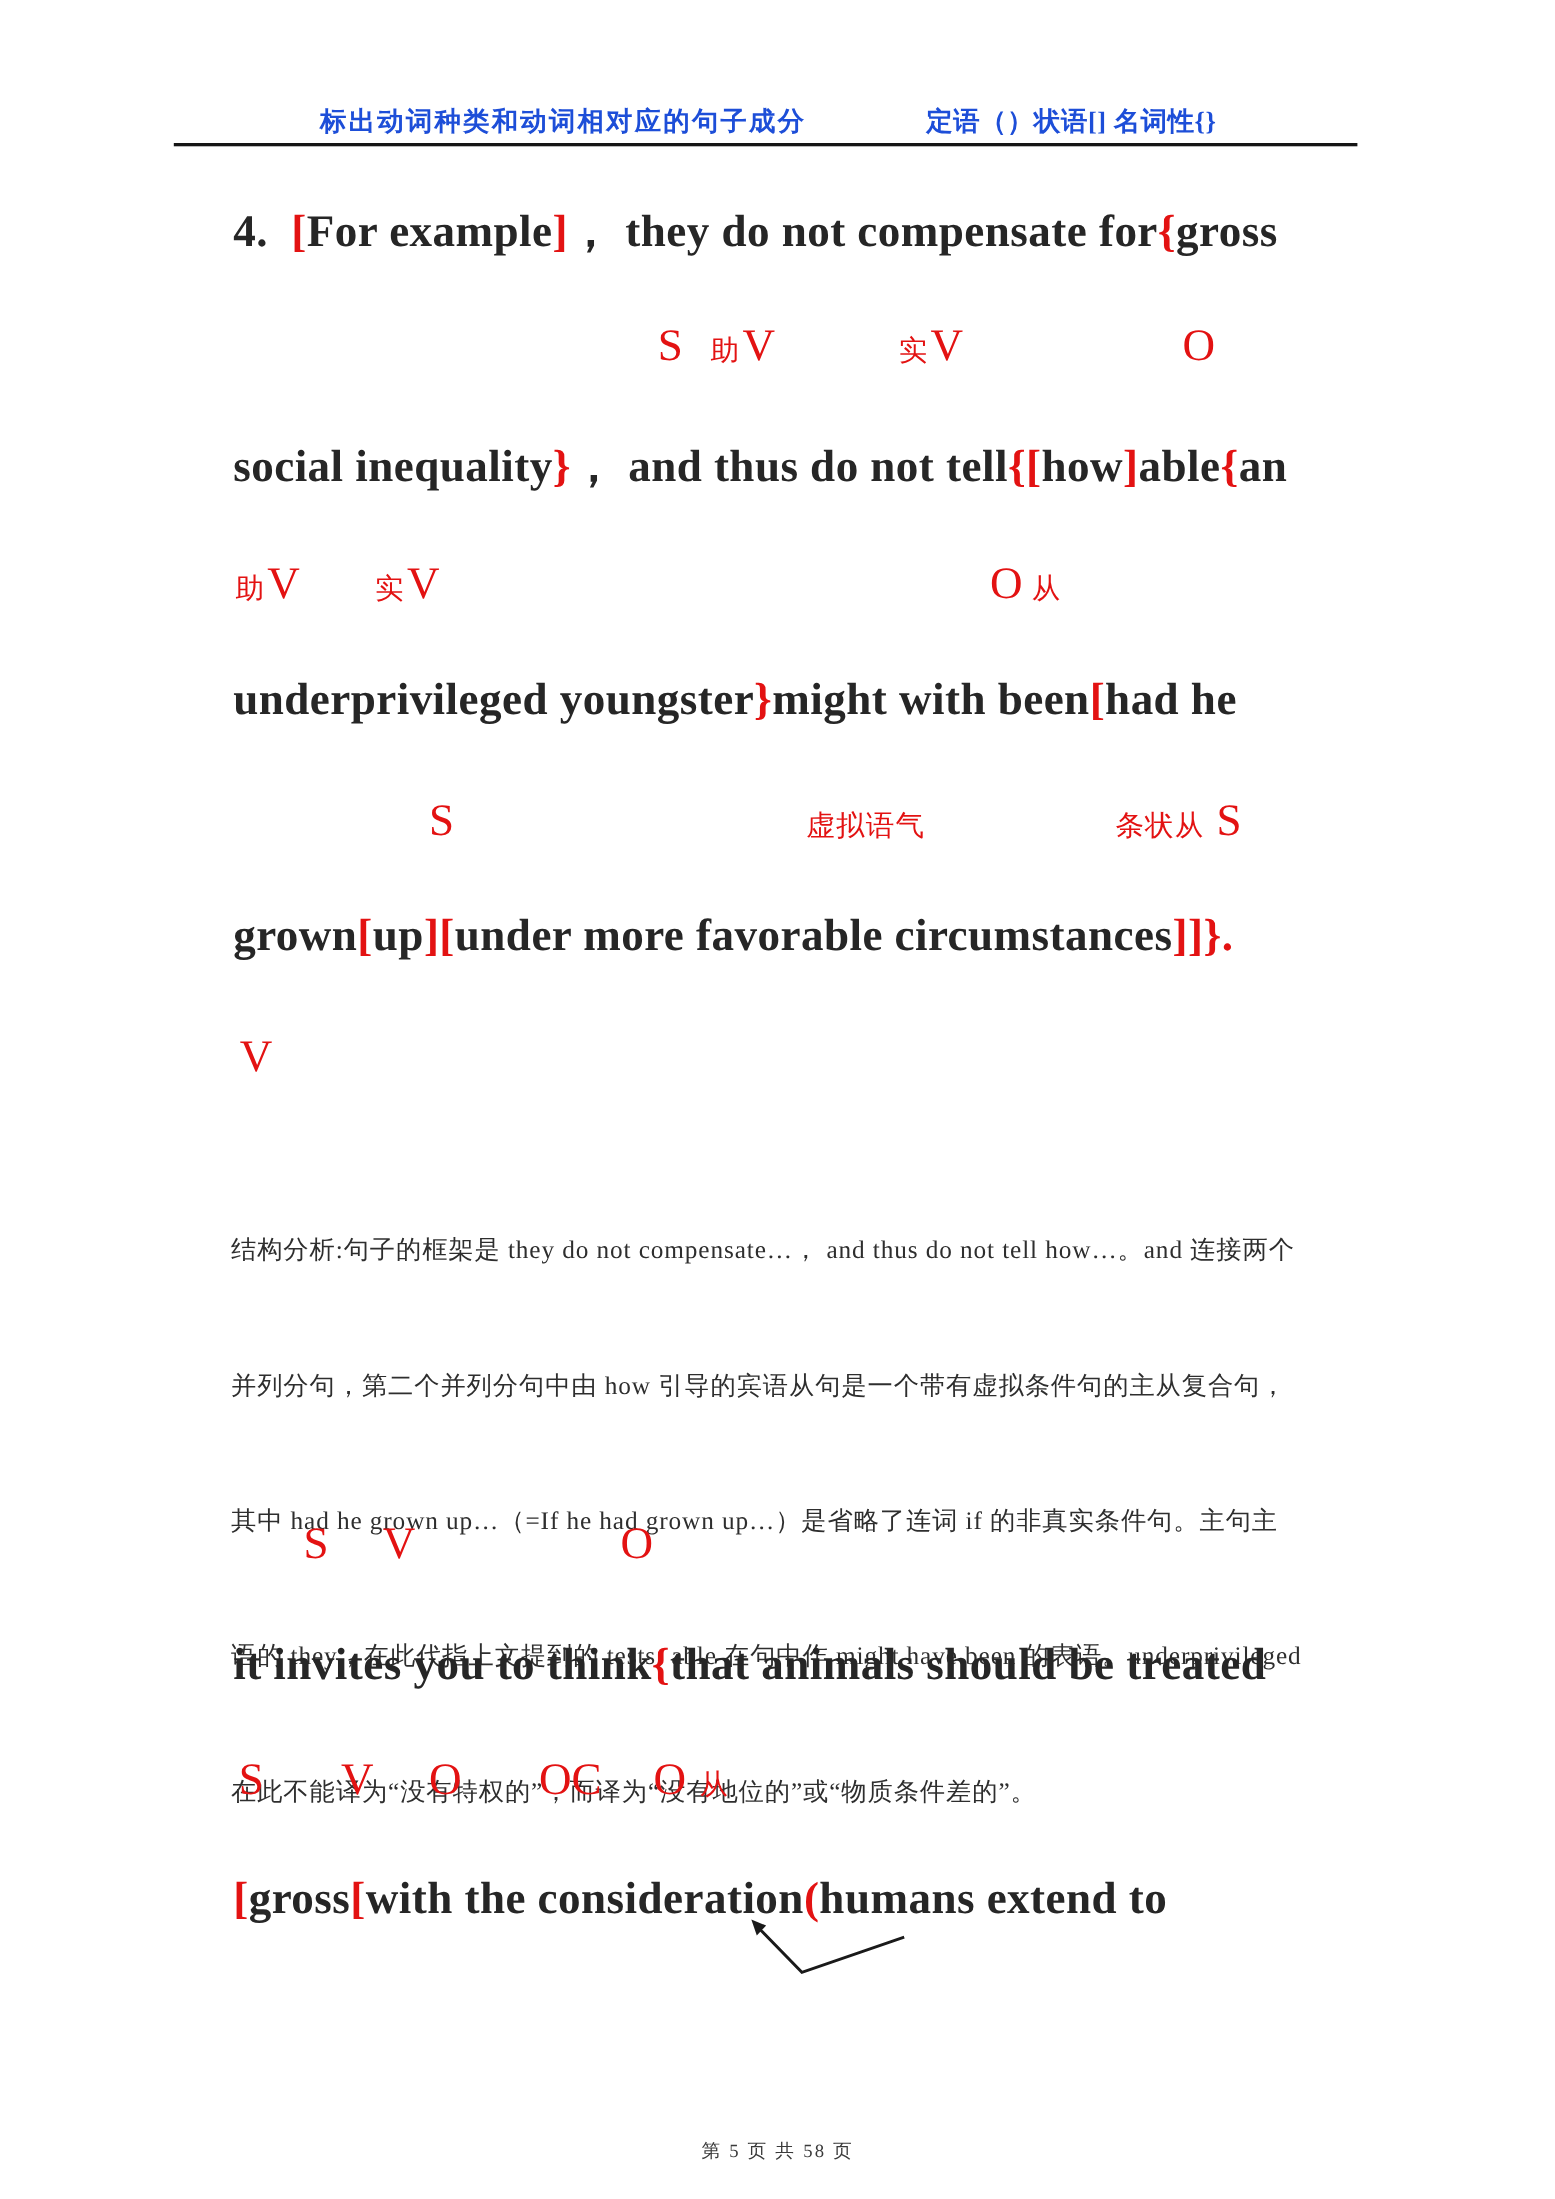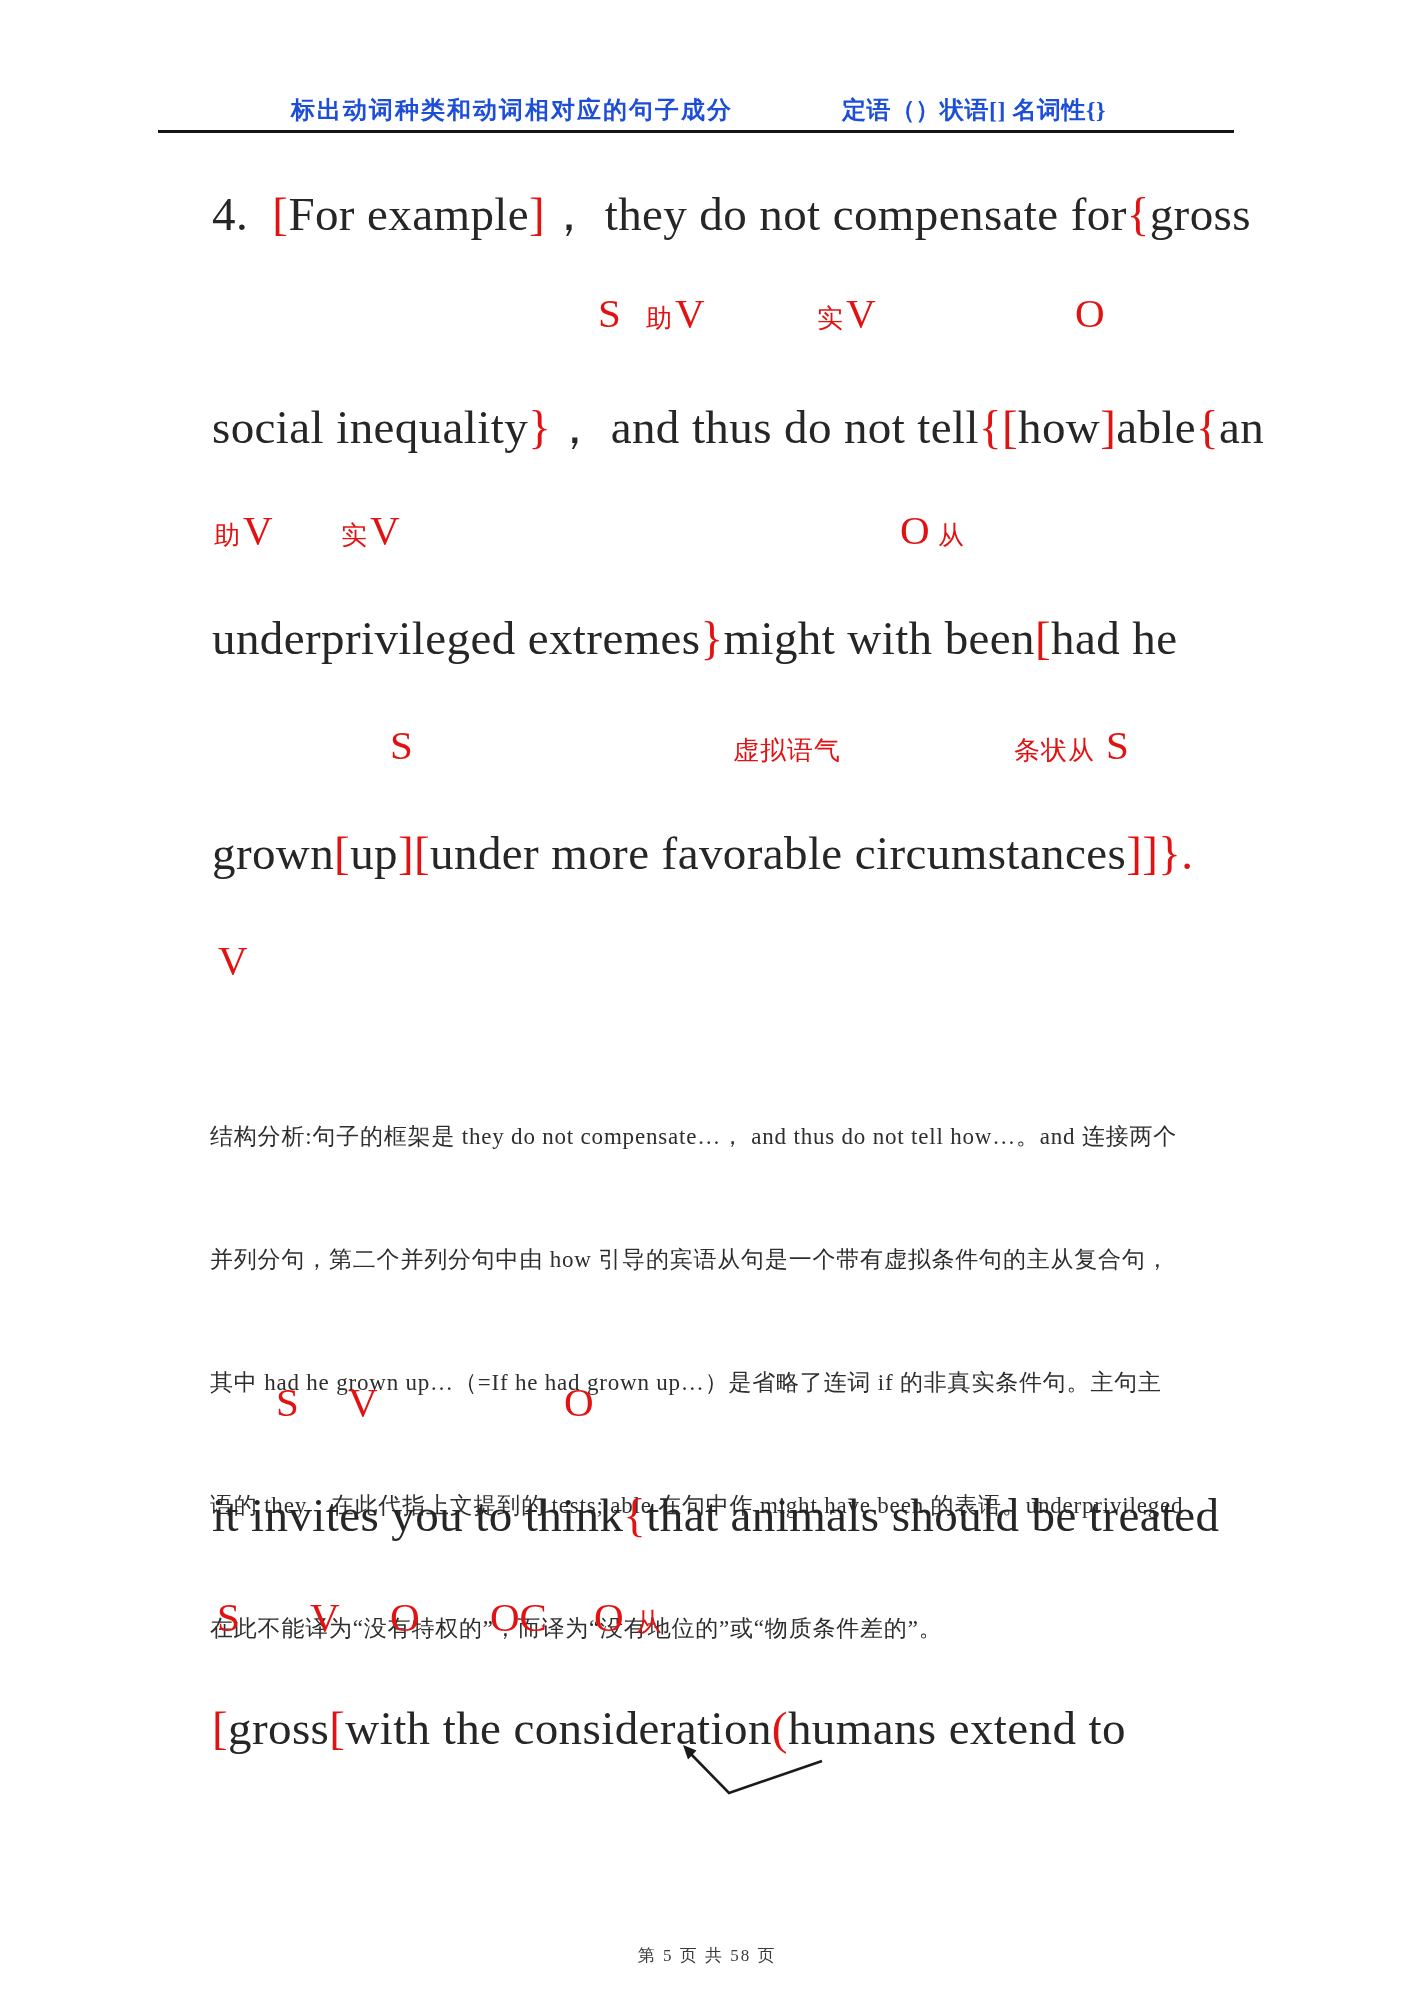--- a/index.html
+++ b/index.html
@@ -30,22 +30,22 @@
     position:absolute;
     left:158px;top:130px;
     width:1076px;height:3px;
     background:#151515;
   }
   
   .sentence{
     position:absolute;
     left:212px;
     font-family:"Liberation Serif","DejaVu Serif",serif;
-    font-weight:normal;
-    font-size:47px;
+    font-weight:bold;
+    font-size:41px;
     color:var(--ink);
     white-space:pre;
     letter-spacing:0.4px;
     text-align:right;
   }
   .sentence .red{color:var(--red);}
   
   .ann-row{
     position:absolute;
     left:0;
@@ -117,21 +117,21 @@
 
   <div class="ann-row" style="top:508px">
     <span class="tok cn" style="left:214px">助</span>
     <span class="tok" style="left:243px">V</span>
     <span class="tok cn" style="left:341px">实</span>
     <span class="tok" style="left:370px">V</span>
     <span class="tok" style="left:900px">O</span>
     <span class="tok cn" style="left:938px">从</span>
   </div>
 
-  <div class="sentence" style="top:611px"><span>underprivileged extremes</span><span class="red">}</span><span>might with been</span><span class="red">[</span><span>had he</span></div>
+  <div class="sentence" style="top:611px"><span>underprivileged youngster</span><span class="red">}</span><span>might with been</span><span class="red">[</span><span>had he</span></div>
 
   <div class="ann-row" style="top:723px">
     <span class="tok" style="left:390px">S</span>
     <span class="tok cn" style="left:733px">虚拟语气</span>
     <span class="tok cn" style="left:1014px">条状从</span>
     <span class="tok" style="left:1106px">S</span>
   </div>
 
   <div class="sentence" style="top:826px"><span>grown</span><span class="red">[</span><span>up</span><span class="red">]</span><span class="red">[</span><span>under more favorable circumstances</span><span class="red">]]}.</span></div>
 

